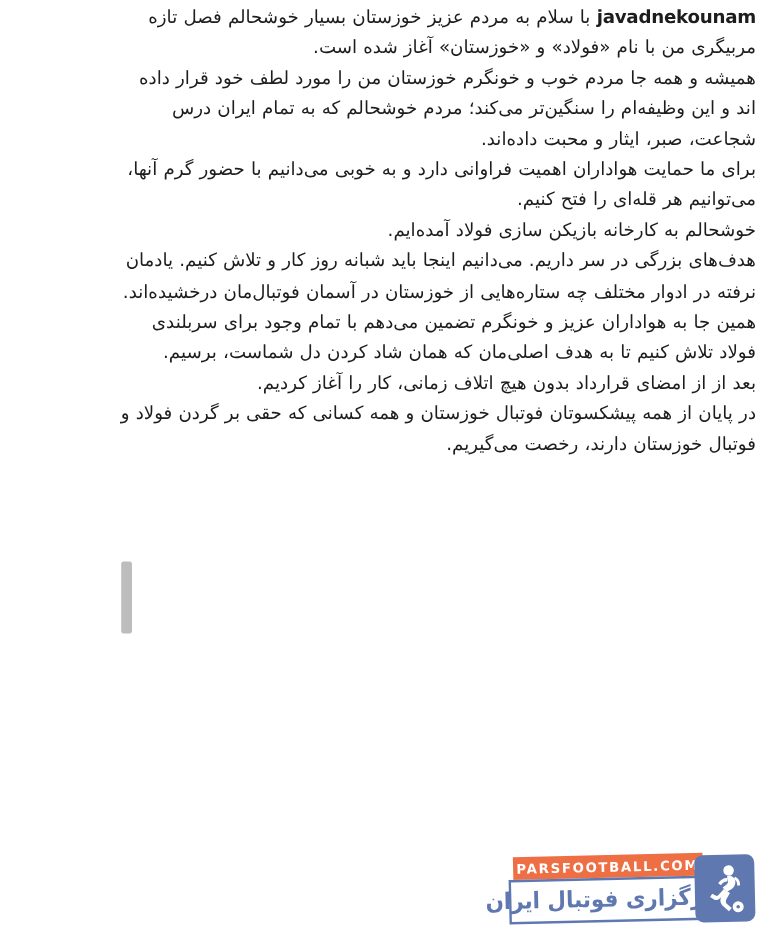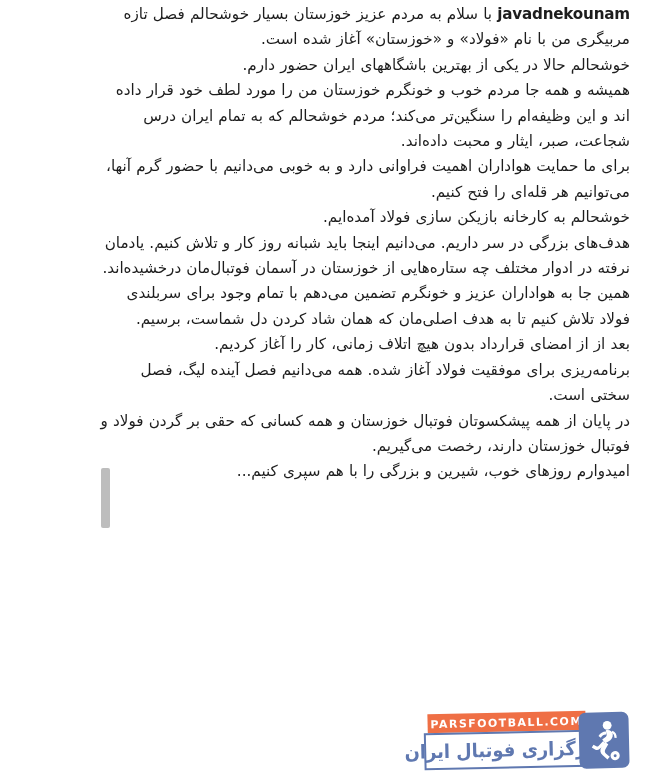--- a/index.html
+++ b/index.html
@@ -131,29 +131,26 @@
     align-items: center;
     justify-content: center;
   }
   #logo-badge svg { display: block; }
 </style>
 </head>
 <body>
 
 <div id="article">
   <p class="para"><span class="latin-handle">javadnekounam</span> <span>با سلام به مردم عزیز خوزستان بسیار خوشحالم فصل تازه مربیگری من با نام «فولاد» و «خوزستان» آغاز شده است.</span></p>
-  <p class="para">خوشحالم حالا در یکی از بهترین باشگاههای ایران حضور دارم.</p>
   <p class="para">همیشه و همه جا مردم خوب و خونگرم خوزستان من را مورد لطف خود قرار داده اند و این وظیفه‌ام را سنگین‌تر می‌کند؛ مردم خوشحالم که به تمام ایران درس شجاعت، صبر، ایثار و محبت داده‌اند.</p>
   <p class="para">برای ما حمایت هواداران اهمیت فراوانی دارد و به خوبی می‌دانیم با حضور گرم آنها، می‌توانیم هر قله‌ای را فتح کنیم.</p>
   <p class="para">خوشحالم به کارخانه بازیکن سازی فولاد آمده‌ایم.</p>
   <p class="para">هدف‌های بزرگی در سر داریم. می‌دانیم اینجا باید شبانه روز کار و تلاش کنیم. یادمان نرفته در ادوار مختلف چه ستاره‌هایی از خوزستان در آسمان فوتبال‌مان درخشیده‌اند. همین جا به هواداران عزیز و خونگرم تضمین می‌دهم با تمام وجود برای سربلندی فولاد تلاش کنیم تا به هدف اصلی‌مان که همان شاد کردن دل شماست، برسیم.</p>
   <p class="para">بعد از  از امضای قرارداد بدون هیچ اتلاف زمانی، کار را آغاز کردیم.</p>
-  <p class="para">برنامه‌ریزی برای موفقیت فولاد آغاز شده. همه می‌دانیم فصل آینده لیگ، فصل سختی است.</p>
   <p class="para">در پایان از همه پیشکسوتان فوتبال خوزستان و همه کسانی که حقی بر گردن فولاد و فوتبال خوزستان دارند، رخصت می‌گیریم.</p>
-  <p class="para">امیدوارم روزهای خوب، شیرین و بزرگی را با هم سپری کنیم...</p>
 </div>
 
 <div id="grey-bar"></div>
 
 <div id="logo">
 
   <div id="logo-plate">
 
     <div id="logo-orange">
       <span id="logo-orange-text">PARSFOOTBALL.COM</span>

